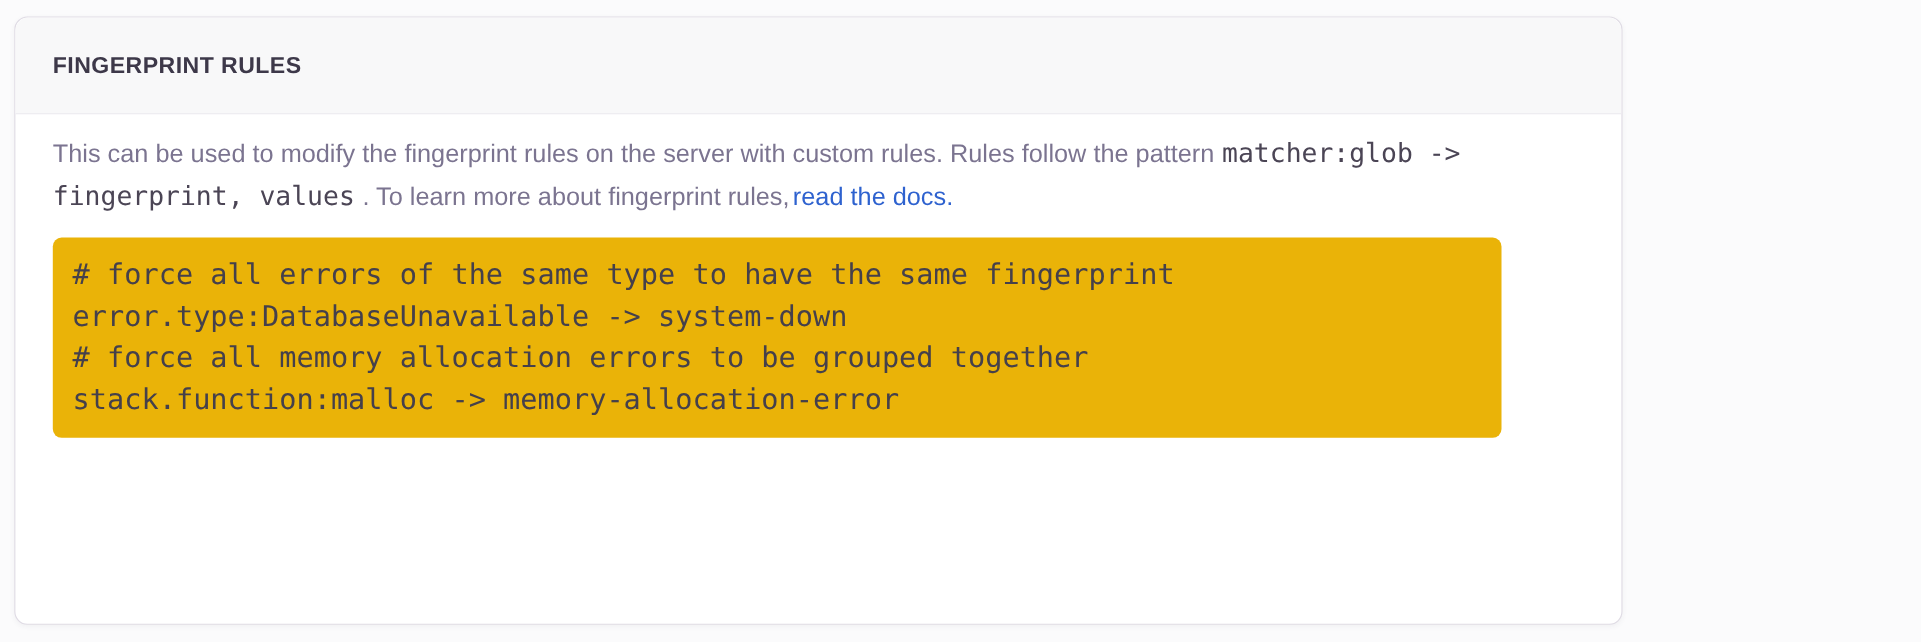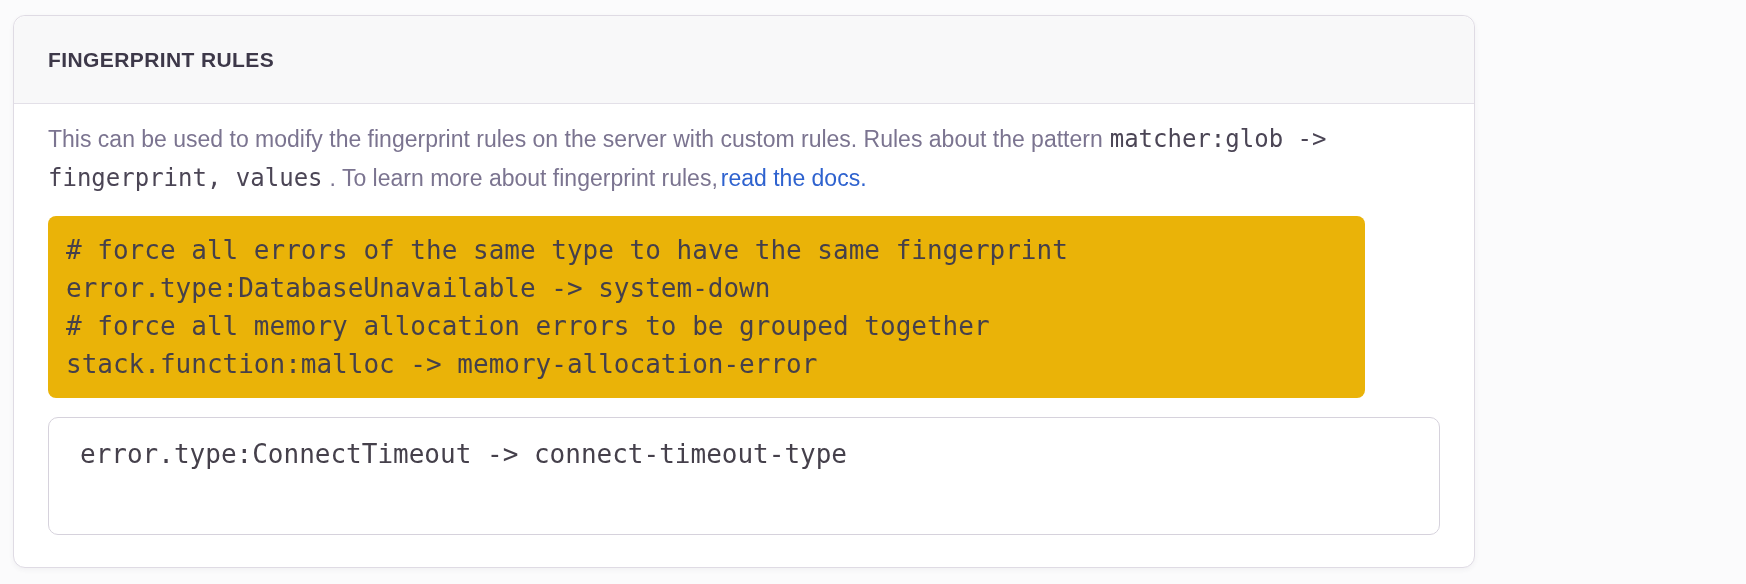--- a/index.html
+++ b/index.html
@@ -90,21 +90,20 @@
 </style>
 </head>
 <body>
 
 <div class="panel">
   <div class="panel-header">
     <span class="panel-title">FINGERPRINT RULES</span>
   </div>
   <div class="panel-body">
     <p class="description">
-      <span>This can be used to modify the fingerprint rules on the server with custom rules. Rules about the pattern</span><span class="inline-code">matcher:glob -&gt; fingerprint, values</span><span>. To learn more about fingerprint rules,</span><a class="docs-link">read the docs.</a>
+      <span>This can be used to modify the fingerprint rules on the server with custom rules. Rules follow the pattern</span><span class="inline-code">matcher:glob -&gt; fingerprint, values</span><span>. To learn more about fingerprint rules,</span><a class="docs-link">read the docs.</a>
     </p>
     <pre class="code-example"># force all errors of the same type to have the same fingerprint
 error.type:DatabaseUnavailable -&gt; system-down
 # force all memory allocation errors to be grouped together
 stack.function:malloc -&gt; memory-allocation-error</pre>
-    <textarea class="rules-input" spellcheck="false" style="">error.type:ConnectTimeout -&gt; connect-timeout-type</textarea>
   </div>
 </div>
 
 </body></html>

